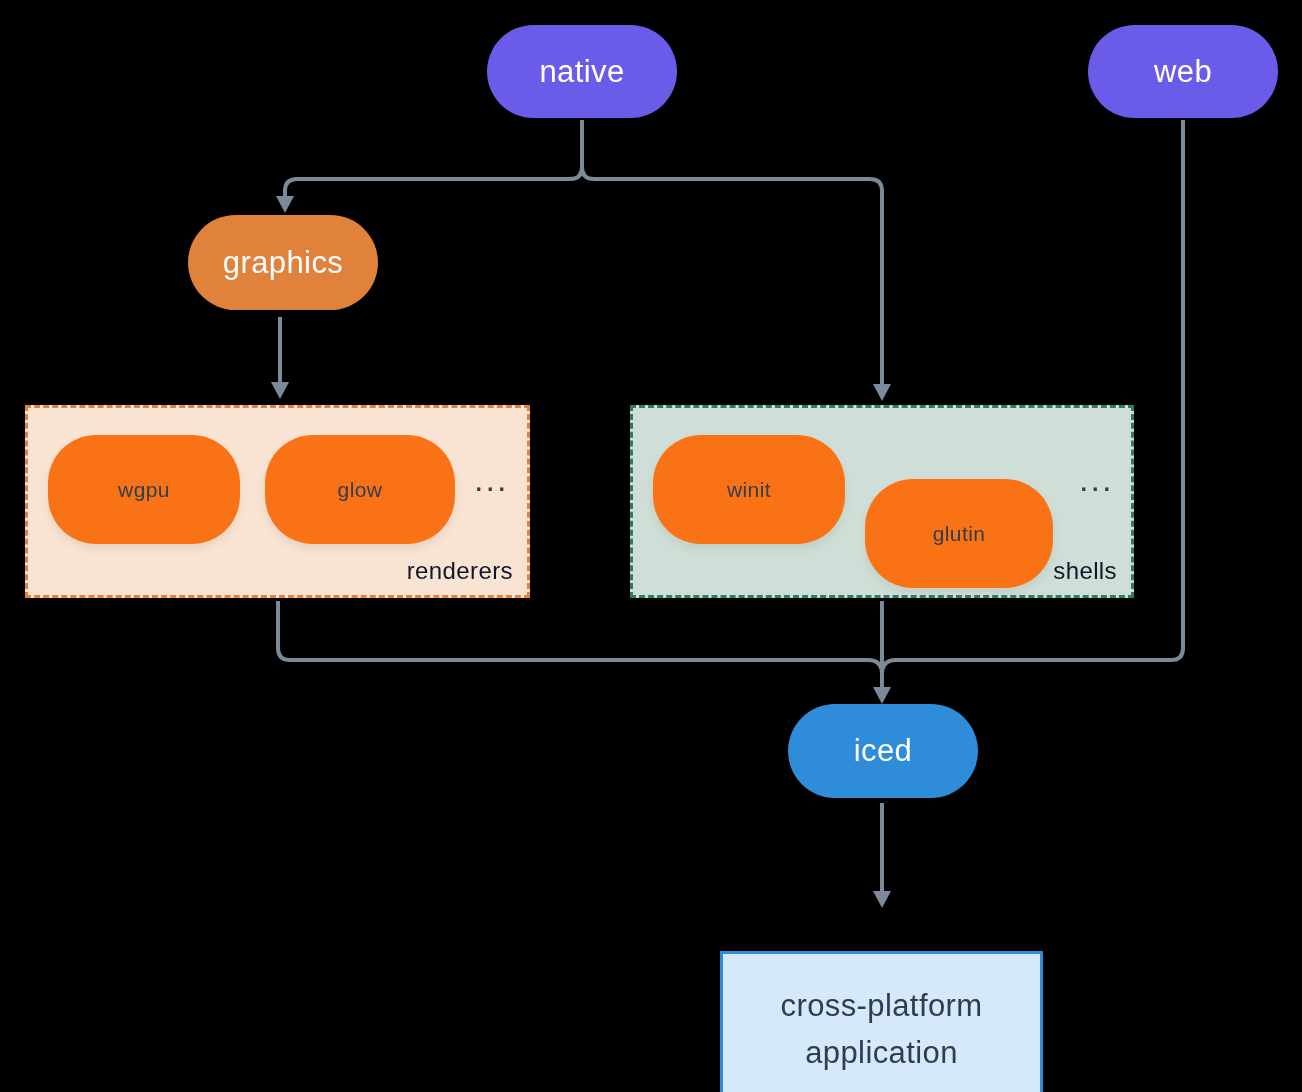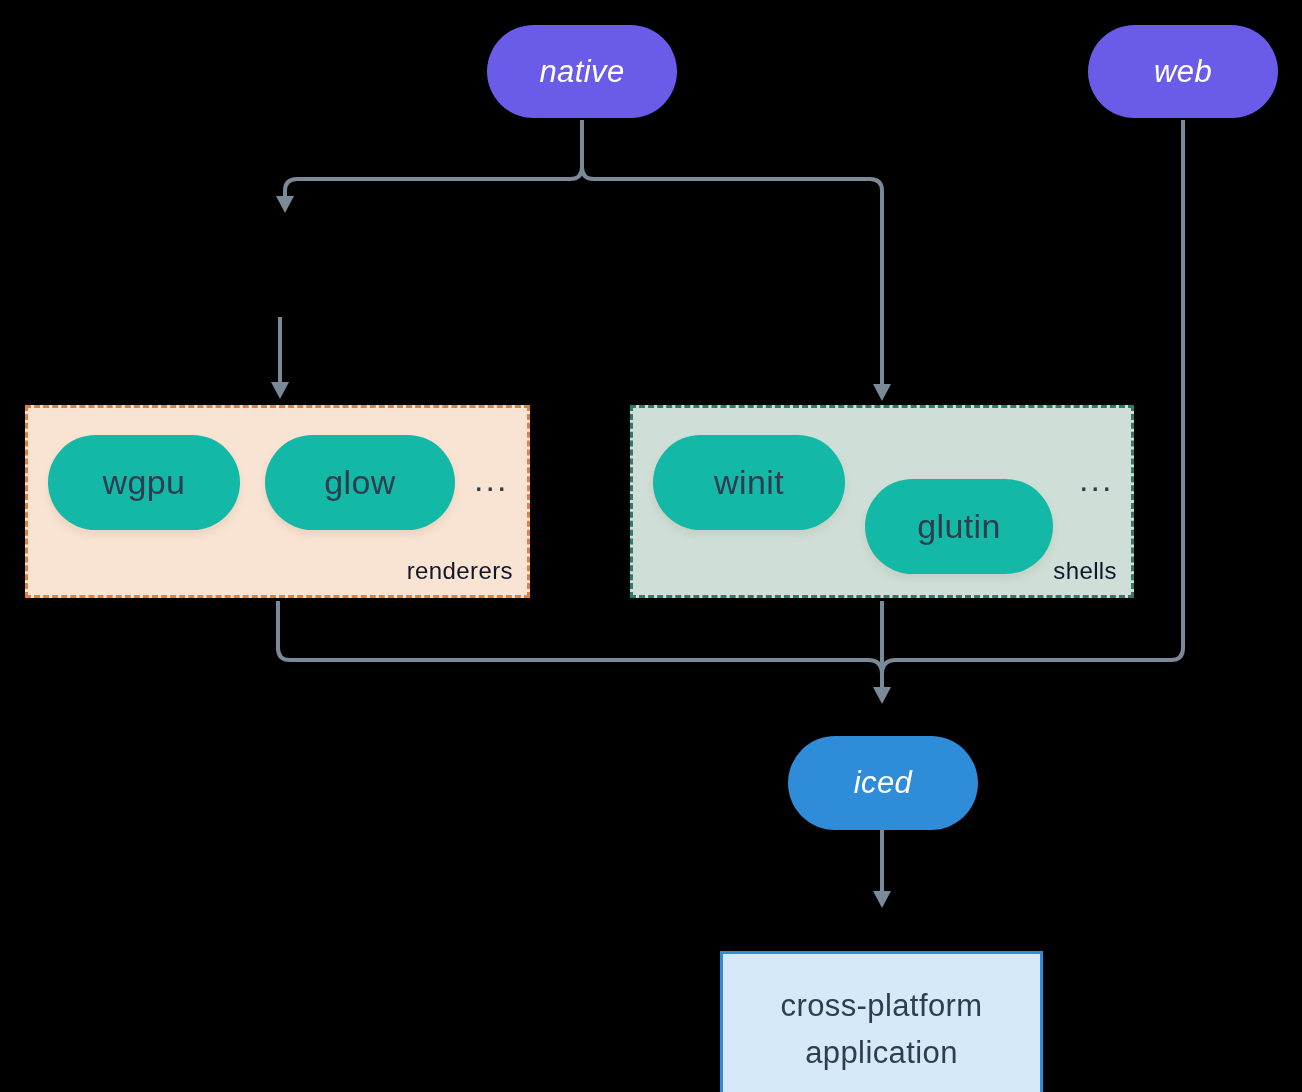--- a/index.html
+++ b/index.html
@@ -27,53 +27,52 @@
   }
   .pill {
     position: absolute;
     border-radius: 48px;
     display: flex;
     align-items: center;
     justify-content: center;
     color: #ffffff;
     font-size: 31px;
     letter-spacing: 0.4px;
-    font-style: italic;
   }
   .pill-native  { left: 487px;  top: 25px;  width: 190px; height: 93px; background: #6A5CE8; }
   .pill-web     { left: 1088px; top: 25px;  width: 190px; height: 93px; background: #6A5CE8; }
   .pill-graphics{ left: 188px;  top: 215px; width: 190px; height: 95px; background: #E0813C; }
-  .pill-iced    { left: 788px;  top: 736px; width: 190px; height: 94px; background: #2E8CD8; }
+  .pill-iced    { left: 788px;  top: 704px; width: 190px; height: 94px; background: #2E8CD8; }
   .group {
     position: absolute;
     box-sizing: border-box;
     width: 505px;
     height: 193px;
   }
   .group-renderers {
     left: 25px; top: 405px;
     background: #F9E4D3;
     border: 3px dashed #E0813C;
   }
   .group-shells {
     left: 630px; top: 405px; width: 504px;
     background: #CFDFD7;
     border: 3px dashed #2E7B6D;
   }
   .pill-white {
     position: absolute;
     top: 27px;
-    height: 95px;
-    background: #14b8a6;
+    height: 109px;
+    background: #f97316;
     border-radius: 48px;
     display: flex;
     align-items: center;
     justify-content: center;
     color: #2E3E4E;
-    font-size: 34px;
+    font-size: 21px;
     letter-spacing: 0.4px;
     box-shadow: 0 5px 9px rgba(120, 90, 60, 0.12);
   }
   .pw-1 { left: 20px;  width: 192px; }
   .group-renderers .pw-2 { left: 237px; width: 190px; }
   .group-shells    .pw-2 { left: 232px; width: 188px; margin-top: 44px; }
   .dots {
     position: absolute;
     top: 27px;
     height: 95px;
@@ -135,20 +134,23 @@
   </svg>
 
   <div class="pill pill-native">
     <span>native</span>
   </div>
 
   <div class="pill pill-web">
     <span>web</span>
   </div>
 
+  <div class="pill pill-graphics">
+    <span>graphics</span>
+  </div>
 
   <div class="group group-renderers">
     <div class="pill-white pw-1">
       <span>wgpu</span>
     </div>
     <div class="pill-white pw-2">
       <span>glow</span>
     </div>
     <span class="dots">...</span>
     <span class="group-label">renderers</span>

